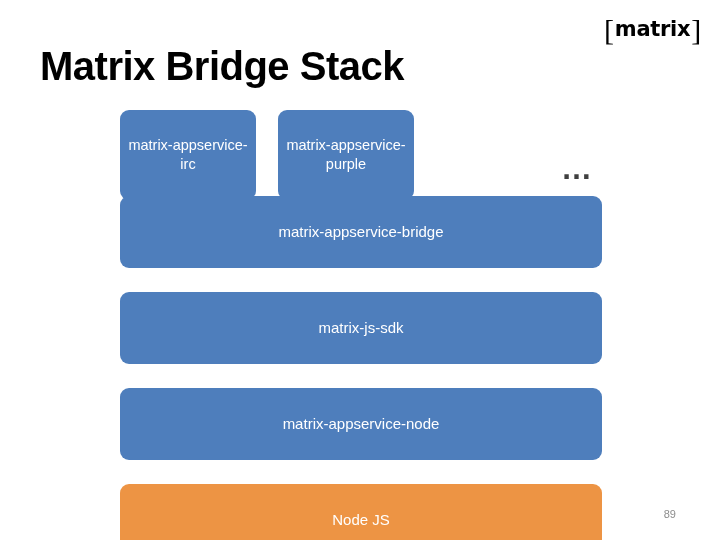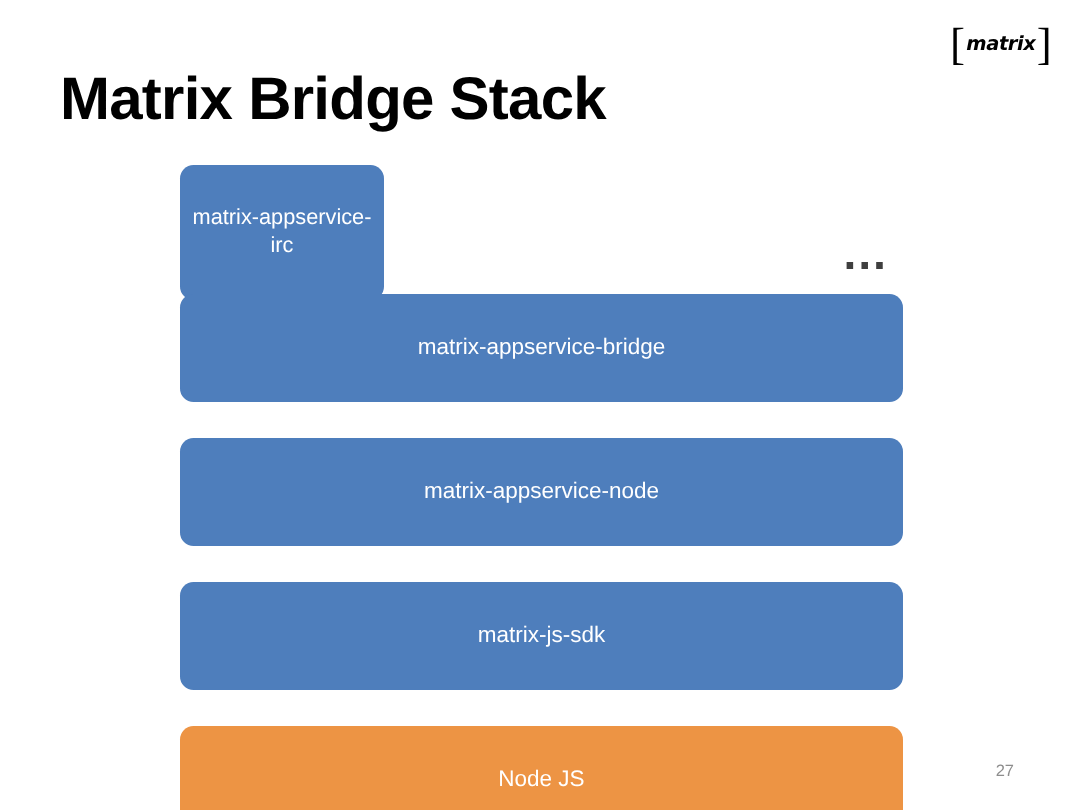--- a/index.html
+++ b/index.html
@@ -35,23 +35,22 @@
     line-height: 1;
   }
   .matrix-logo .bracket {
     font-size: 30px;
     font-weight: 400;
     line-height: 0.92;
     margin: 0 1px;
     font-family: "Liberation Serif", serif;
   }
   .matrix-logo .word {
-    font-size: 13px;
+    font-size: 21px;
     letter-spacing: -0.3px;
-    font-style: italic;
   }
   
   .title {
     position: absolute;
     left: 40px;
     top: 44px;
     font-size: 40px;
     font-weight: bold;
     color: #000000;
     font-family: "Liberation Sans", sans-serif;
@@ -128,26 +127,27 @@
   <div class="matrix-logo">
     <span class="bracket">[</span>
     <span class="word">matrix</span>
     <span class="bracket">]</span>
   </div>
 
   <div class="title">Matrix Bridge Stack</div>
 
   <div class="top-row">
     <div class="box top-box">matrix-appservice-irc</div>
+    <div class="box top-box">matrix-appservice-purple</div>
   </div>
 
   <div class="ellipsis">…</div>
 
   <div class="stack">
     <div class="box wide-box">matrix-appservice-bridge</div>
+    <div class="box wide-box">matrix-js-sdk</div>
     <div class="box wide-box">matrix-appservice-node</div>
-    <div class="box wide-box">matrix-js-sdk</div>
     <div class="box wide-box orange">Node JS</div>
   </div>
 
-  <div class="page-number">27</div>
+  <div class="page-number">89</div>
 
 </div>
 
 </body></html>

